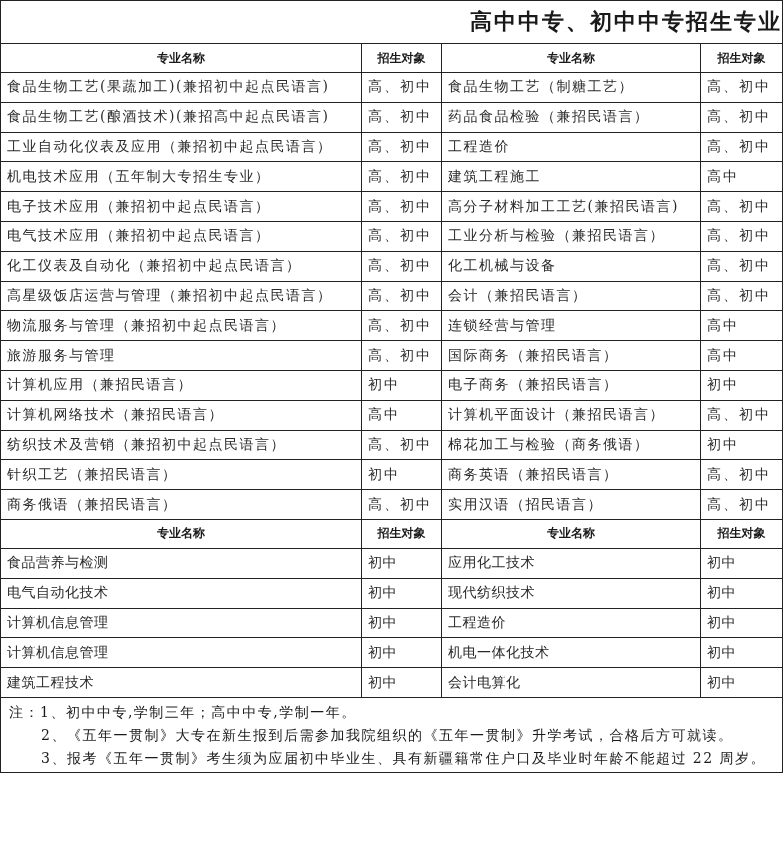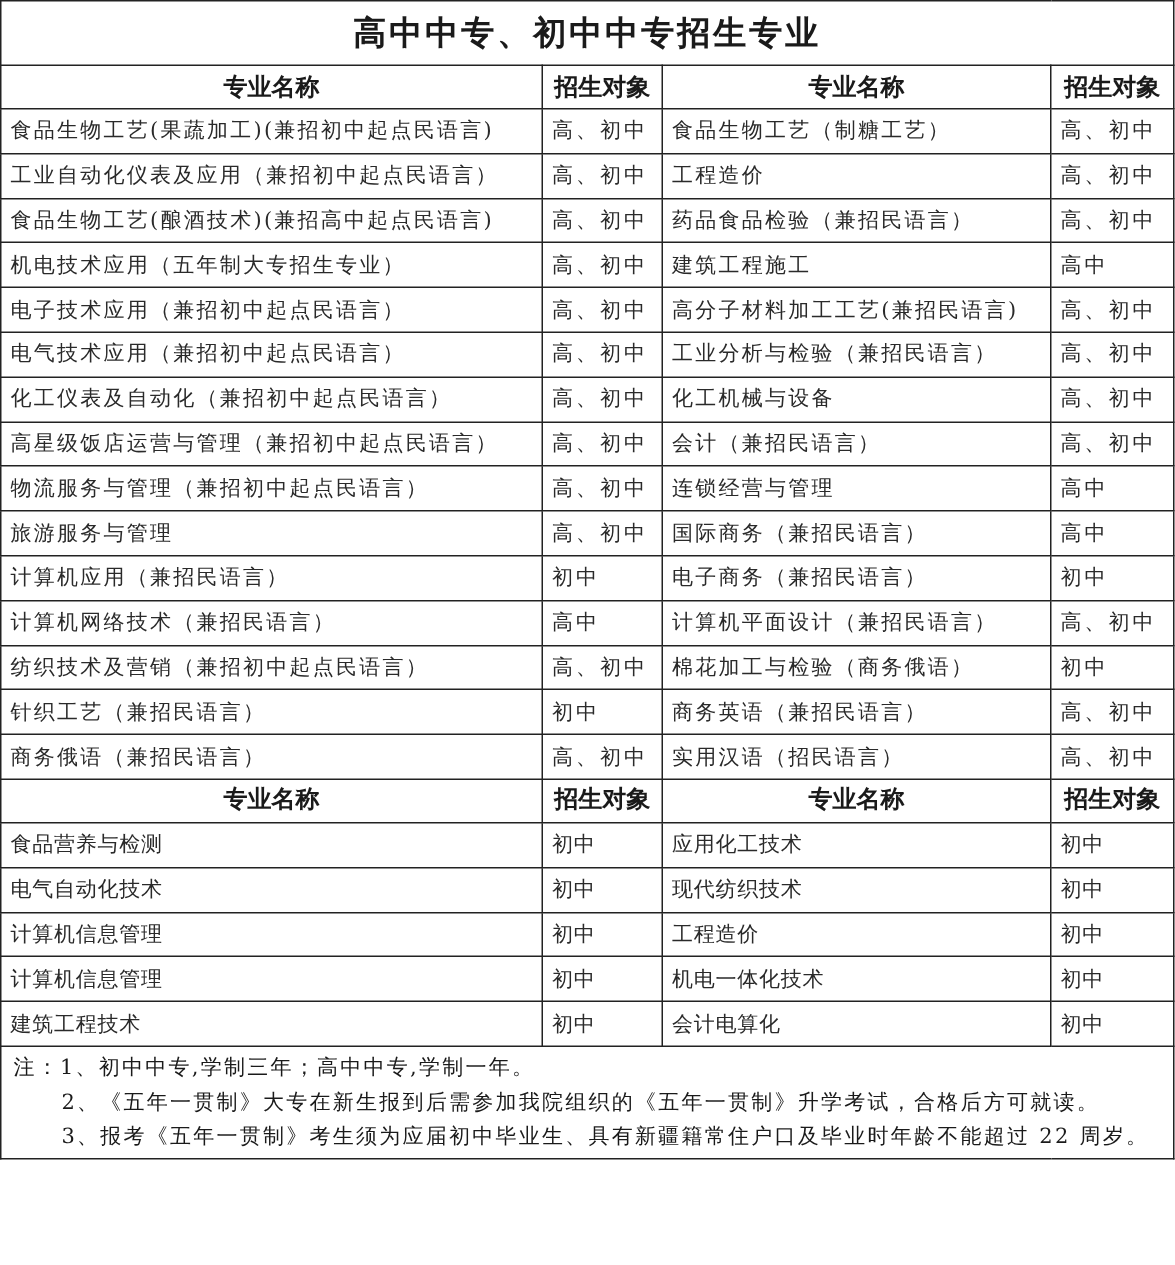--- a/index.html
+++ b/index.html
@@ -1,21 +1,21 @@
 <!DOCTYPE html>
 <html><head>
 <meta charset="utf-8">
 <style>
   html, body { margin: 0; padding: 0; background: #ffffff; }
   body { width: 783px; height: 843px; overflow: hidden; font-family: "DejaVu Serif", "Liberation Serif", serif; color: #1a1a1a; }
   .doc { position: absolute; left: 0; top: 0; width: 782px; }
   table { border-collapse: collapse; width: 782px; table-layout: fixed; }
   td, th { border: 1.5px solid #222; padding: 0 0 0 6px; font-weight: normal; white-space: nowrap; overflow: hidden; }
-  .title-row td { height: 42px; text-align: center; font-size: 22px; font-weight: bold; letter-spacing: 2px; padding: 0; font-family: "DejaVu Sans", "Liberation Sans", sans-serif; }
-  .head-row th { height: 28px; font-size: 16px; font-weight: bold; padding: 0; font-family: "DejaVu Sans", "Liberation Sans", sans-serif; }
+  .title-row td { height: 42px; text-align: right; font-size: 22px; font-weight: bold; letter-spacing: 2px; padding: 0; font-family: "DejaVu Sans", "Liberation Sans", sans-serif; }
+  .head-row th { height: 28px; font-size: 12px; font-weight: bold; padding: 0; font-family: "DejaVu Sans", "Liberation Sans", sans-serif; }
   .data-row td { height: 28.8px; font-size: 14px; letter-spacing: 1.5px; color: #2a2a2a; }
   .data-row td.target { letter-spacing: 2px; }
   .lower .data-row td { font-size: 14px; letter-spacing: 0.5px; }
   .note-cell { font-size: 14px; line-height: 23px; padding: 3px 6px 2px 8px !important; letter-spacing: 1.5px; white-space: normal; }
   .note-line { display: block; }
   .note-line.indent { padding-left: 32px; }
   col.c1 { width: 361px; } col.c2 { width: 80px; } col.c3 { width: 259px; } col.c4 { width: 82px; }
 </style>
 </head>
 <body>
@@ -38,29 +38,29 @@
         <th>专业名称</th>
         <th>招生对象</th>
       </tr>
     <tr class="data-row">
           <td>食品生物工艺(果蔬加工)(兼招初中起点民语言)</td>
           <td class="target">高、初中</td>
           <td>食品生物工艺（制糖工艺）</td>
           <td class="target">高、初中</td>
         </tr>
         <tr class="data-row">
+          <td>食品生物工艺(酿酒技术)(兼招高中起点民语言)</td>
+          <td class="target">高、初中</td>
+          <td>药品食品检验（兼招民语言）</td>
+          <td class="target">高、初中</td>
+        </tr>
+        <tr class="data-row">
           <td>工业自动化仪表及应用（兼招初中起点民语言）</td>
           <td class="target">高、初中</td>
           <td>工程造价</td>
-          <td class="target">高、初中</td>
-        </tr>
-        <tr class="data-row">
-          <td>食品生物工艺(酿酒技术)(兼招高中起点民语言)</td>
-          <td class="target">高、初中</td>
-          <td>药品食品检验（兼招民语言）</td>
           <td class="target">高、初中</td>
         </tr>
         <tr class="data-row">
           <td>机电技术应用（五年制大专招生专业）</td>
           <td class="target">高、初中</td>
           <td>建筑工程施工</td>
           <td class="target">高中</td>
         </tr>
         <tr class="data-row">
           <td>电子技术应用（兼招初中起点民语言）</td>

